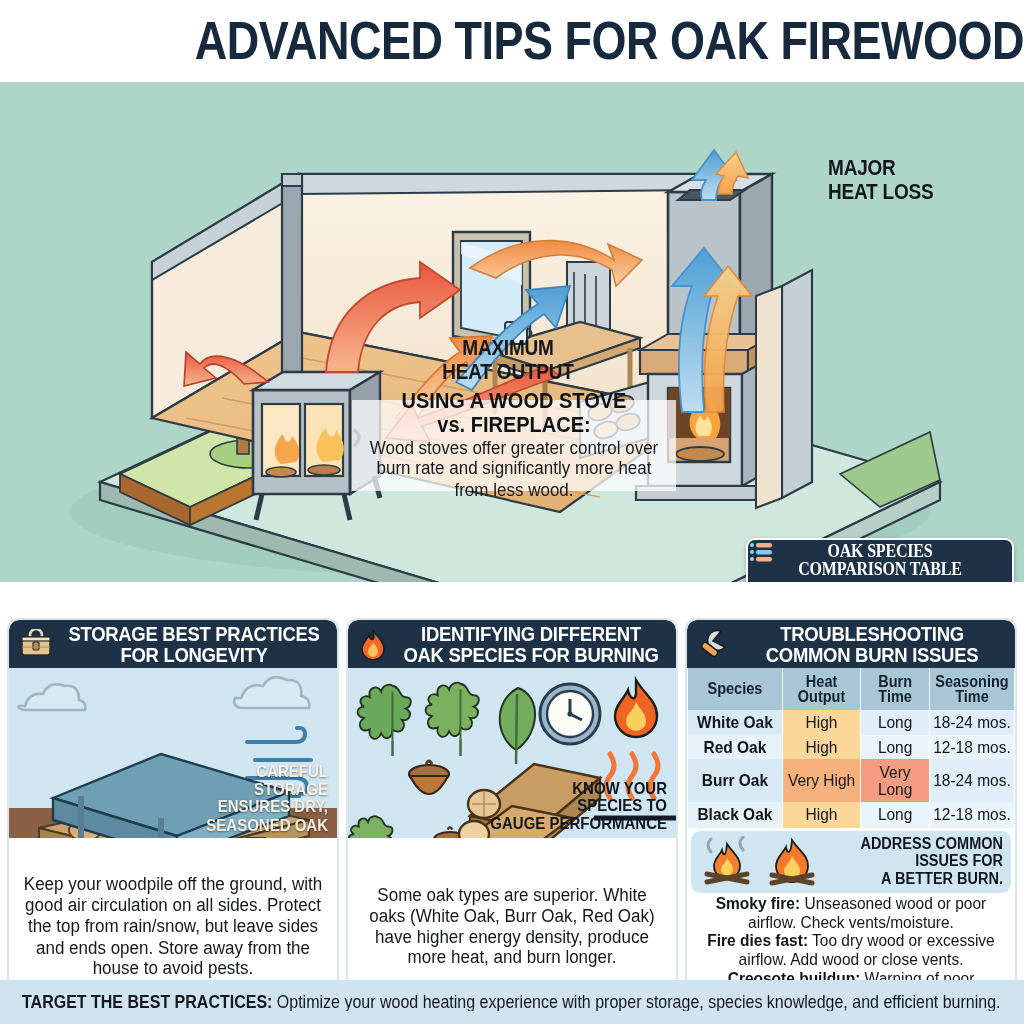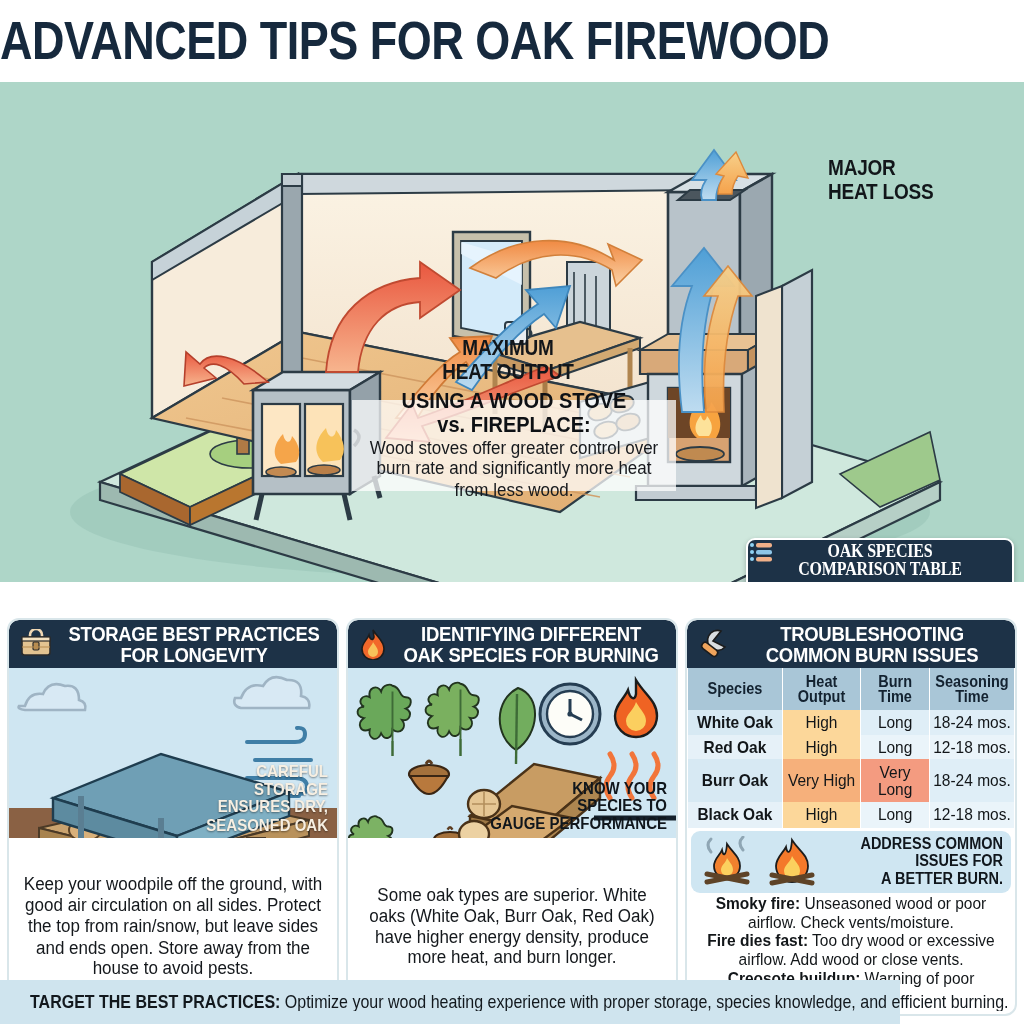--- a/index.html
+++ b/index.html
@@ -8,21 +8,21 @@
   body {
     font-family: "Liberation Sans", sans-serif;
     background: #ffffff;
     color: #111;
   }
   .page { position: relative; width: 1024px; height: 1024px; background: #ffffff; }
 
   
   .title-bar {
     position: absolute; left: 0; top: 0; width: 1024px; height: 82px;
-    background: #ffffff; display: flex; align-items: center; justify-content: flex-start;
+    background: #ffffff; display: flex; align-items: center; justify-content: flex-end;
   }
   .title-bar h1 {
     font-size: 45px; font-weight: 700; letter-spacing: -0.5px;
     color: #16293d; white-space: nowrap;
     font-family: "Liberation Sans", sans-serif;
     transform: scaleY(1.18);
   }
 
   
   .hero {
@@ -133,23 +133,23 @@
     line-height: 1.1; color: #10161c; transform: scaleY(1.1);
   }
   .ts-list {
     padding: 4px 6px 2px 6px; text-align: center;
     font-size: 15.5px; line-height: 1.14; color: #121619; transform: scaleY(1.06);
   }
   .ts-list b { font-weight: 700; }
 
   
   .footer {
-    position: absolute; left: 0; bottom: 0; width: 900px; height: 44px;
+    position: absolute; left: 0; bottom: 0; width: 1024px; height: 44px;
     background: #cfe4ee; display: flex; align-items: center;
-    padding-left: 30px;
+    padding-left: 22px;
   }
   .footer .f-txt {
     font-size: 16px; color: #12181d; transform: scaleY(1.12); white-space: nowrap;
   }
   .footer .f-txt b { font-weight: 700; }
 </style>
 </head>
 <body>
 
 <div class="page">

